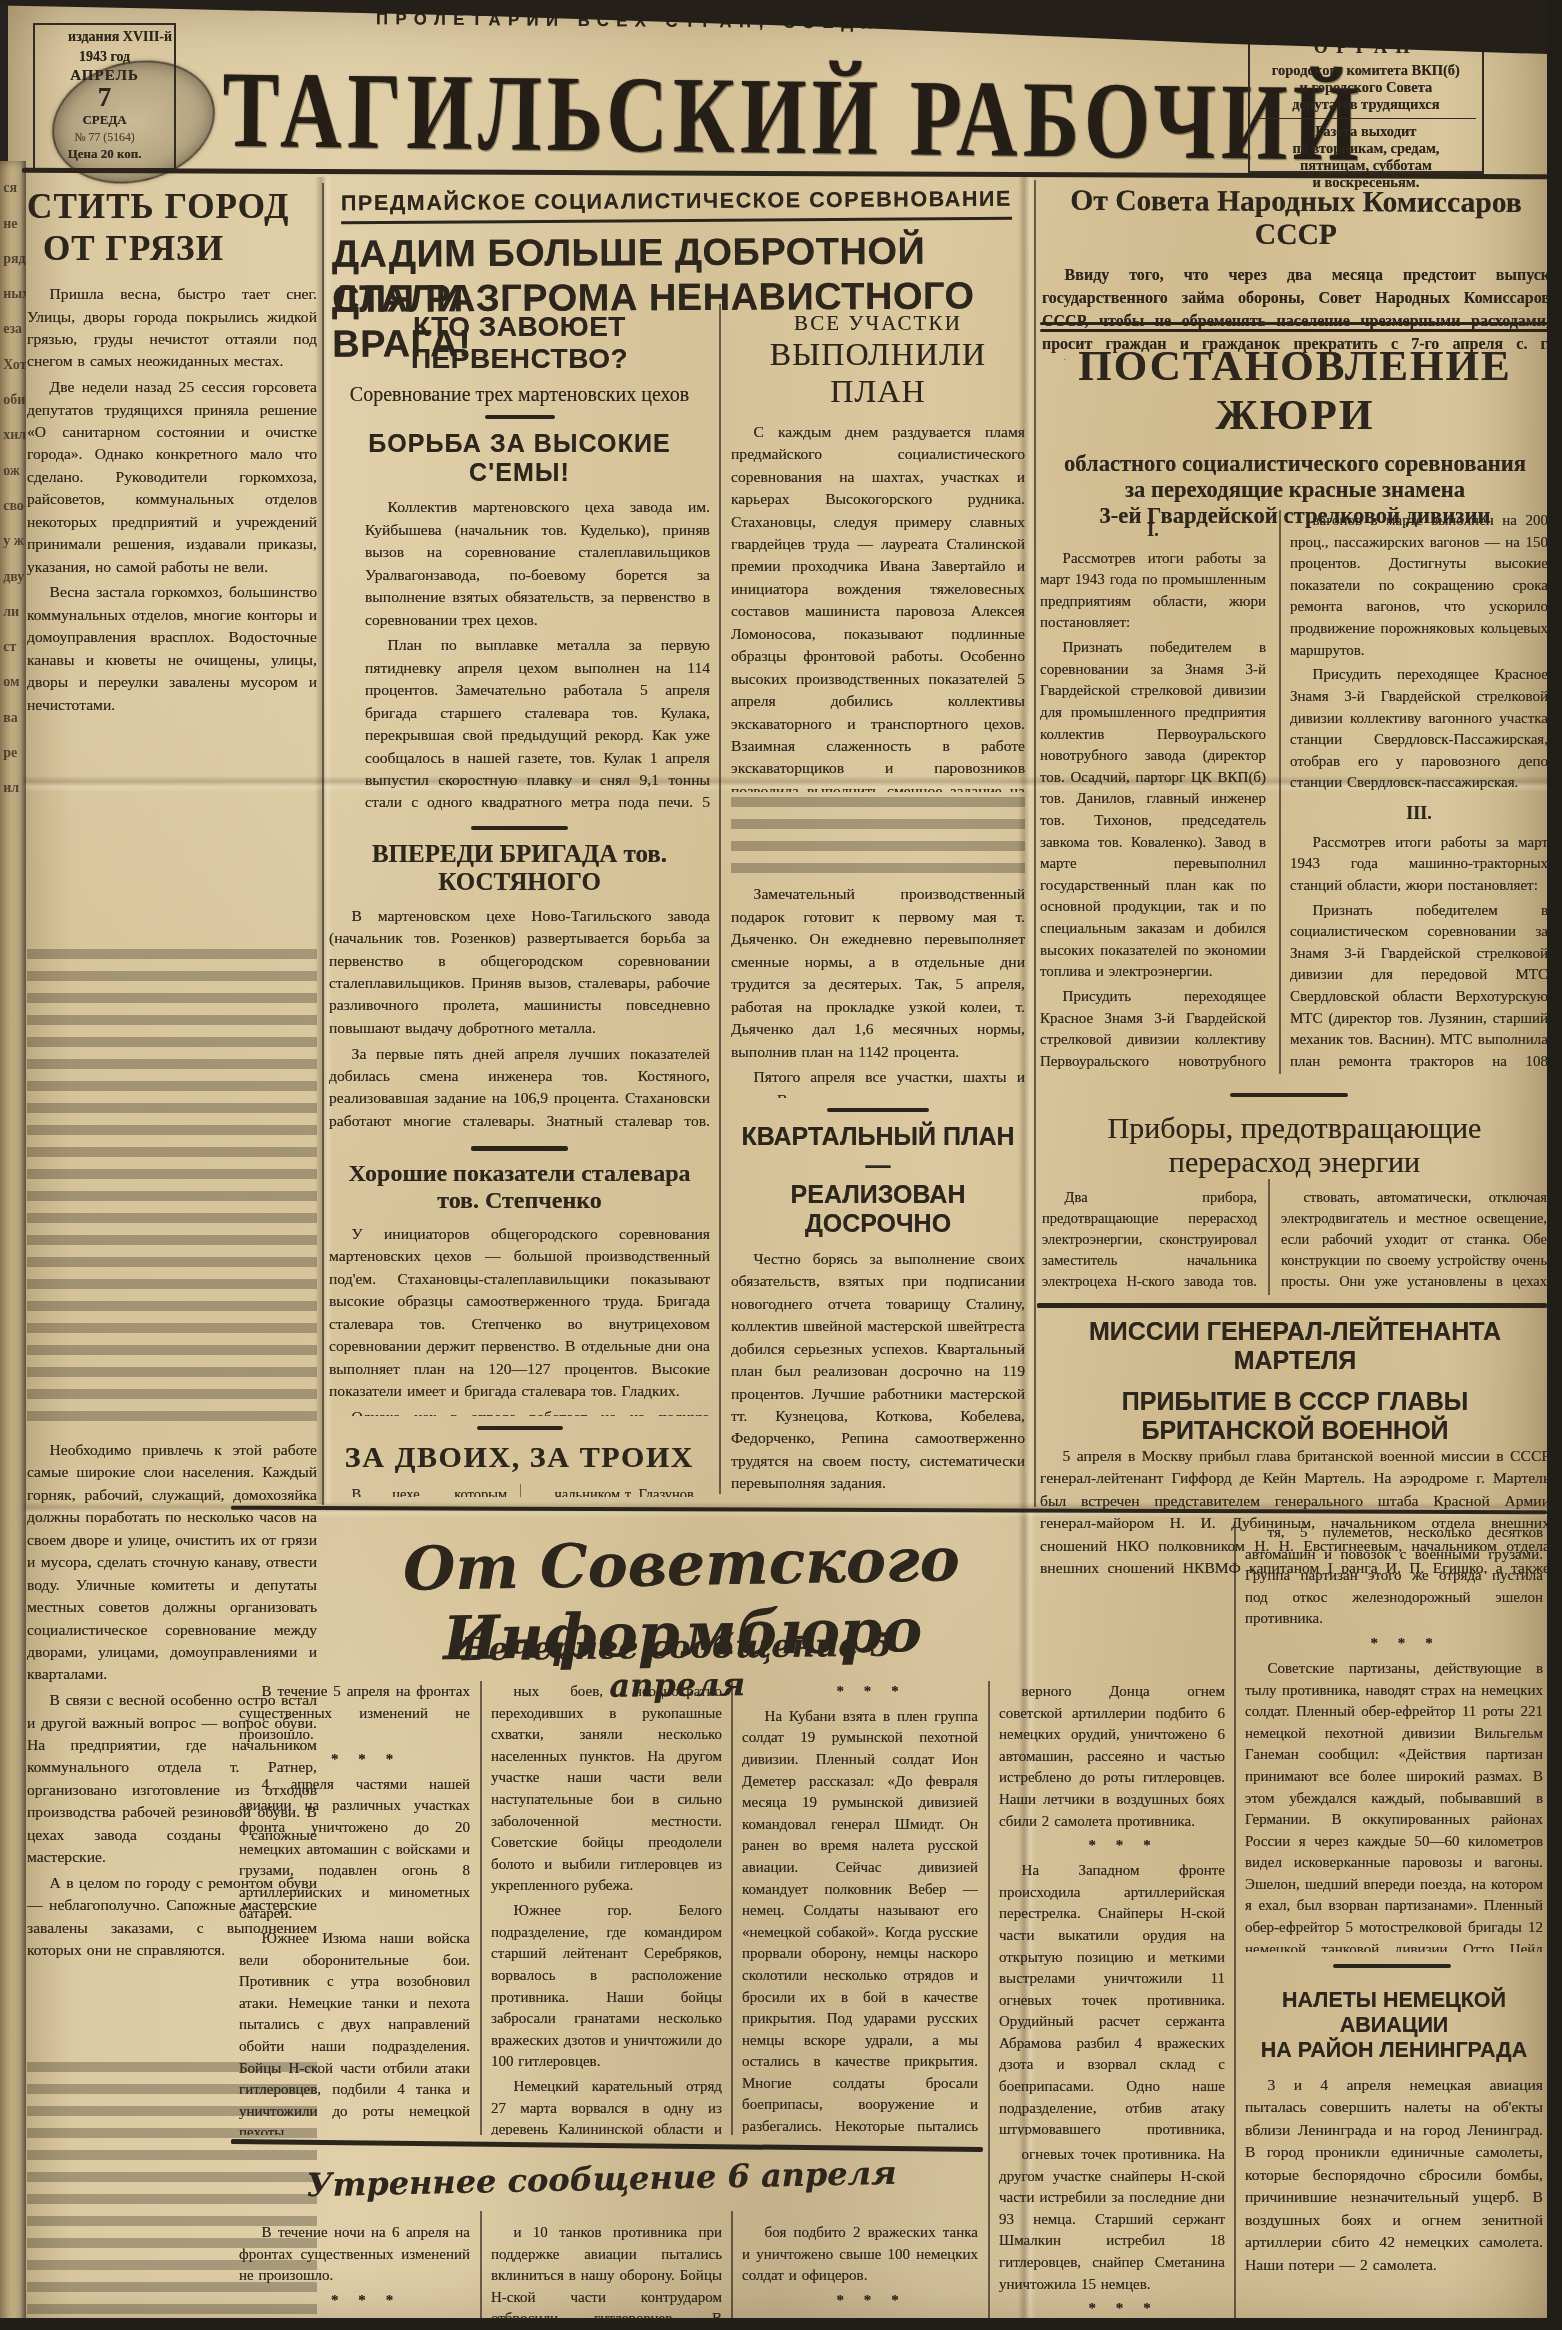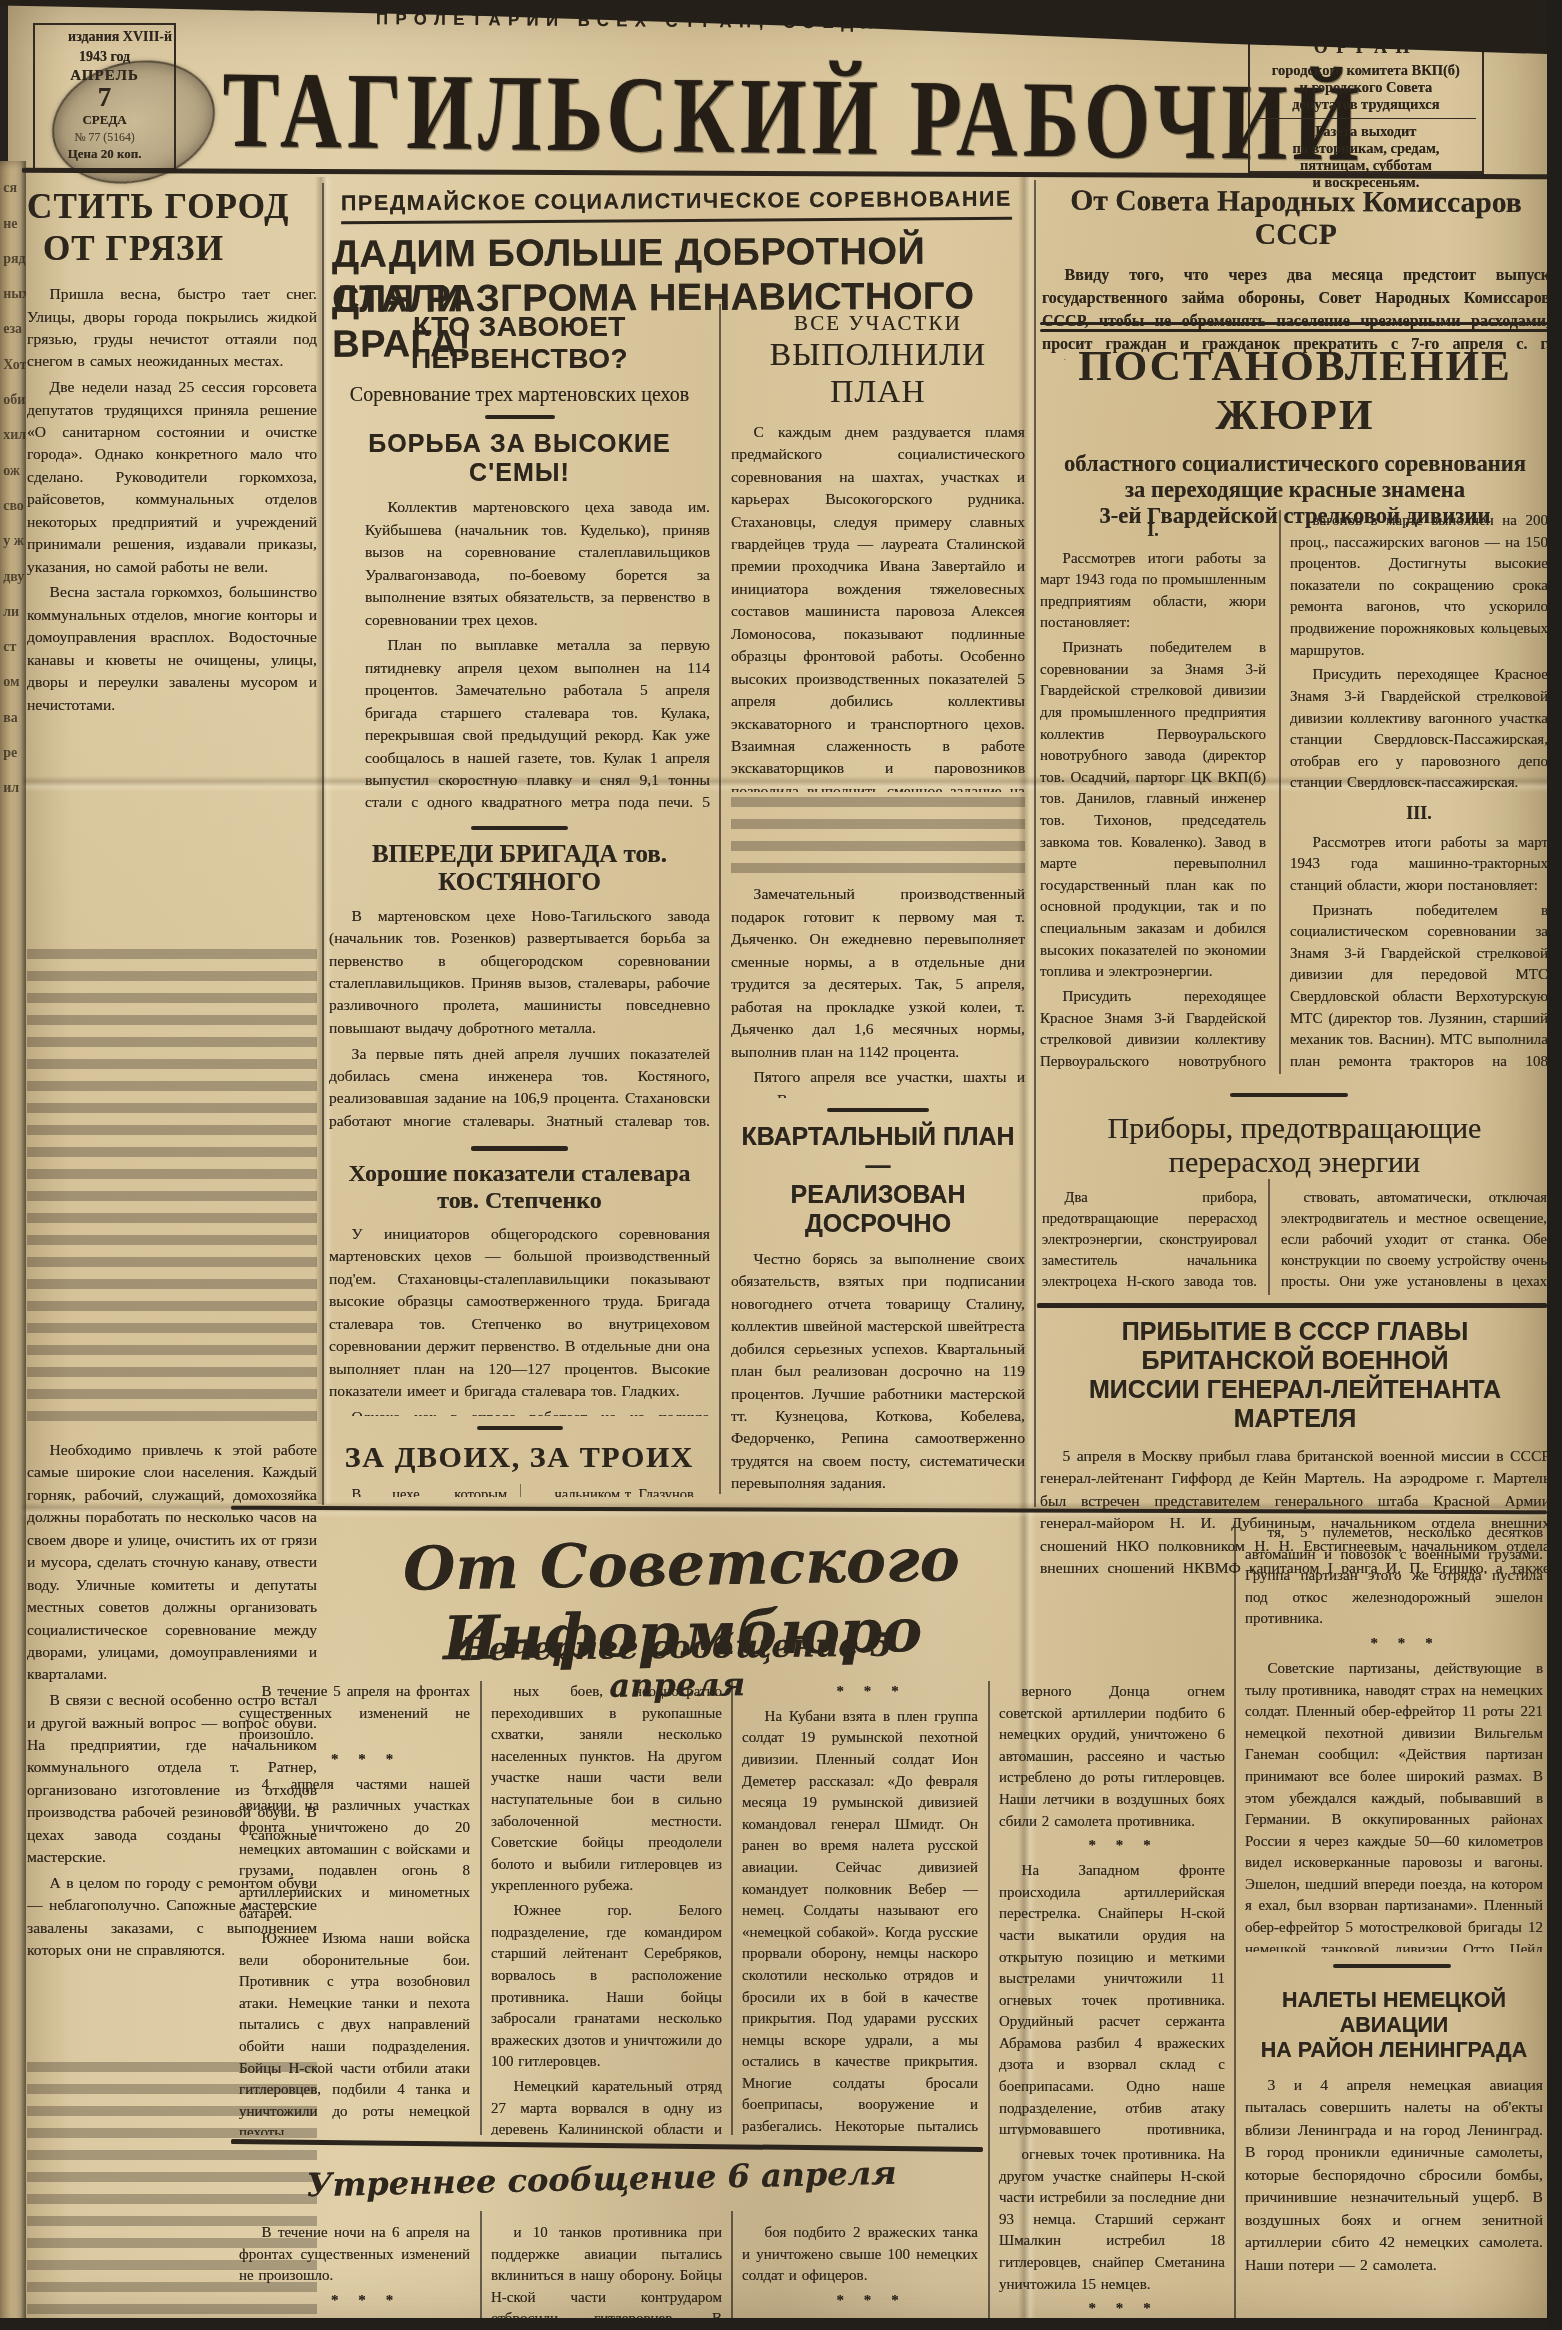--- a/index.html
+++ b/index.html
@@ -240,22 +240,22 @@
 </div>
 <div class="abs clip tx body-t" style="left:1042px;top:1187px;width:215px;height:107px;font-size:14.5px;">
   <p>Два прибора, предотвращающие перерасход электроэнергии, сконструировал заместитель начальника электроцеха Н-ского завода тов. Удовиченко. Первый прибор автоматически выключает поступление электроэнергии в сеть, как только потребитель превысит лимит. Второй прибор — ограничитель холостого хода станка. Он начинает дей-</p>
 </div>
 <div class="abs clip tx body-t" style="left:1281px;top:1187px;width:266px;height:107px;font-size:14.5px;">
   <p>ствовать, автоматически, отключая электродвигатель и местное освещение, если рабочий уходит от станка. Обе конструкции по своему устройству очень просты. Они уже установлены в цехах завода. Электроцех Н-ского завода приступил к массовому изготовлению этих приборов. (ТАСС).</p>
 </div>
 
 <div class="abs rule-h" style="left:1037px;top:1303px;width:510px;height:4.8px;"></div>
 <div class="abs" style="left:1040px;top:1317px;width:510px;">
+  <h2 class="tx ctr h-sans" style="font-size:25px;margin-bottom:11.8px;">МИССИИ ГЕНЕРАЛ-ЛЕЙТЕНАНТА МАРТЕЛЯ</h2>
   <h2 class="tx ctr h-sans" style="font-size:25px;">ПРИБЫТИЕ В СССР ГЛАВЫ БРИТАНСКОЙ ВОЕННОЙ</h2>
-  <h2 class="tx ctr h-sans" style="font-size:25px;margin-bottom:11.8px;">МИССИИ ГЕНЕРАЛ-ЛЕЙТЕНАНТА МАРТЕЛЯ</h2>
   <div class="tx body-t clip" style="height:129px;font-size:15.6px;">
     <p>5 апреля в Москву прибыл глава британской военной миссии в СССР генерал-лейтенант Гиффорд де Кейн Мартель. На аэродроме г. Мартель был встречен представителем генерального штаба Красной Армии генерал-майором Н. И. Дубининым, начальником отдела внешних сношений НКО полковником Н. Н. Евстигнеевым, начальником отдела внешних сношений НКВМФ капитаном I ранга И. П. Егишко, а также членами британской военной миссии.</p>
   </div>
 </div>
 
 <div class="abs rule-h" style="left:231px;top:1508px;width:1316px;height:4.3px;transform:rotate(0.2deg);"></div>
 <div class="abs tx script ctr" style="left:247px;top:1529px;width:870px;font-size:60px;transform:rotate(-1deg);">От Советского Информбюро</div>
 <div class="abs tx script ctr" style="left:446px;top:1628px;width:462px;font-size:32px;transform:rotate(-0.6deg);">Вечернее сообщение 5 апреля</div>
 
 <div class="abs clip tx body-t" style="left:239px;top:1681px;width:231px;height:454px;font-size:15px;">

